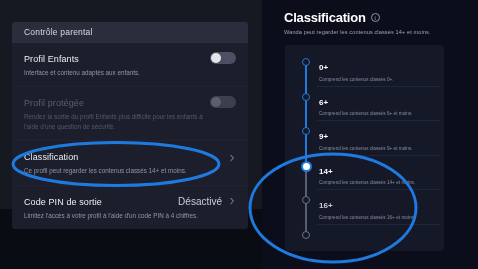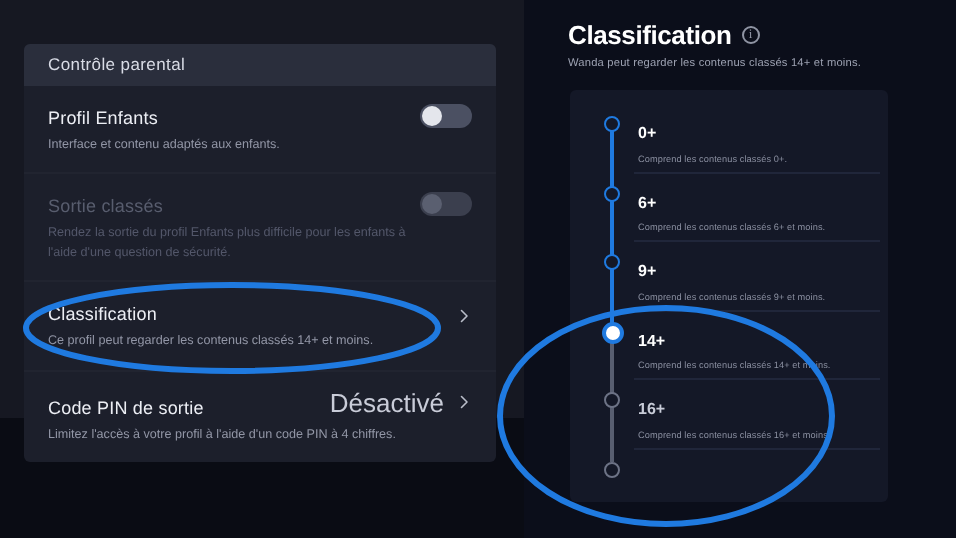--- a/index.html
+++ b/index.html
@@ -43,21 +43,21 @@
   .row-title {
     font-size:9px; color:#eceef4; letter-spacing:.1px;
   }
   .row-title.dim { color:#585d6e; }
   .row-desc {
     font-size:6.3px; color:#9296a6; margin-top:4px; line-height:1.5;
     max-width:180px;
   }
   .row-desc.dim { color:#53576a; }
   .row-right { display:flex; align-items:center; gap:6px; }
-  .row-value { font-size:13px; color:#c9ccd8;margin-left:36px; }
+  .row-value { font-size:10px; color:#c9ccd8;margin-left:36px; }
 
   
   .toggle {
     width:26px; height:12px; border-radius:7px;
     background:#4b5062; position:relative; flex:none;
   }
   .toggle .knob {
     position:absolute; top:1px; left:1px;
     width:10px; height:10px; border-radius:50%;
     background:#e4e6ec;
@@ -156,21 +156,21 @@
             <span class="toggle">
               <span class="knob"></span>
             </span>
           </span>
         </div>
         <div class="row-desc">Interface et contenu adaptés aux enfants.</div>
       </div>
 
       <div class="setting-row">
         <div class="row-top">
-          <span class="row-title dim">Sortie classés</span>
+          <span class="row-title dim">Profil protégée</span>
           <span class="row-right">
             <span class="toggle disabled">
               <span class="knob"></span>
             </span>
           </span>
         </div>
         <div class="row-desc dim">Rendez la sortie du profil Enfants plus difficile pour les enfants à l'aide d'une question de sécurité.</div>
       </div>
 
       <div class="setting-row">

